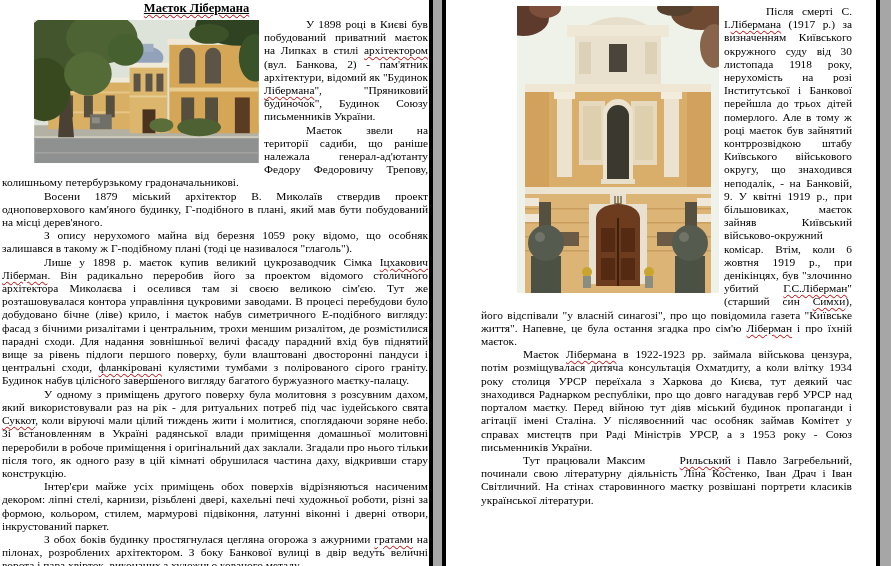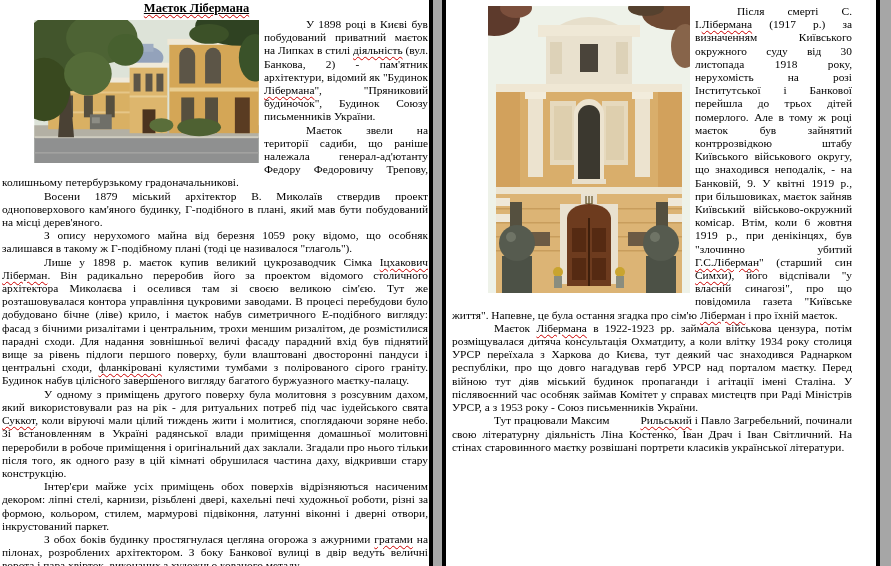--- a/index.html
+++ b/index.html
@@ -8,21 +8,21 @@
     overflow: hidden;
     background: #a6a6a6;
     font-family: "Liberation Serif", serif;
   }
   .canvas { position: absolute; top: 0; left: 0; width: 891px; height: 566px; }
   .page {
     position: absolute; top: 0; height: 566px;
     background: #ffffff; overflow: hidden; box-sizing: border-box;
   }
   .page-left  { left: 0;    width: 433px; border-right: 4px solid #000; }
-  .page-right { left: 442px; width: 438px; border-left: 4px solid #000; border-right: 4px solid #000; }
+  .page-right { left: 442px; width: 438px; border-left: 4px solid #000; border-right: 4px solid #000; padding-left: 29px; }
 
   .doc-title {
     text-align: center;
     font-weight: bold;
     font-size: 12.5px;
     line-height: 15px;
     padding-top: 1px;
     transform: translateX(-18px);
     color: #000;
   }
@@ -108,21 +108,21 @@
         <ellipse cx="30" cy="32" rx="44" ry="40" fill="#42552c"></ellipse>
         <ellipse cx="68" cy="18" rx="36" ry="26" fill="#4d6334"></ellipse>
         <ellipse cx="10" cy="70" rx="26" ry="32" fill="#39491f"></ellipse>
         <ellipse cx="54" cy="54" rx="24" ry="22" fill="#546b38"></ellipse>
         <ellipse cx="92" cy="30" rx="18" ry="16" fill="#47602f"></ellipse>
 
         <ellipse cx="208" cy="6" rx="46" ry="20" fill="#2f4222"></ellipse>
         <ellipse cx="222" cy="38" rx="16" ry="24" fill="#3a5229"></ellipse>
         <ellipse cx="176" cy="14" rx="20" ry="10" fill="#3c5128"></ellipse>
       </svg>
-      <p class="doc-par">У 1898 році в Києві був побудований приватний маєток на Липках в стилі <span class="sq" style="text-decoration-color: rgb(204, 0, 0);">діяльність</span> (вул. Банкова, 2) - пам'ятник архітектури, відомий як "Будинок <span class="sq" style="text-decoration-color: rgb(204, 0, 0);">Лібермана</span>", "Пряниковий будиночок", Будинок Союзу письменників України.</p>
+      <p class="doc-par">У 1898 році в Києві був побудований приватний маєток на Липках в стилі <span class="sq" style="text-decoration-color: rgb(204, 0, 0);">архітектором</span> (вул. Банкова, 2) - пам'ятник архітектури, відомий як "Будинок <span class="sq" style="text-decoration-color: rgb(204, 0, 0);">Лібермана</span>", "Пряниковий будиночок", Будинок Союзу письменників України.</p>
       <p class="doc-par">Маєток звели на території садиби, що раніше належала генерал-ад'ютанту Федору Федоровичу Трепову, колишньому петербурзькому градоначальникові.</p>
       <p class="doc-par">Восени 1879 міський архітектор В. Миколаїв ствердив проект одноповерхового кам'яного будинку, Г-подібного в плані, який мав бути побудований на місці дерев'яного.</p>
       <p class="doc-par">З опису нерухомого майна від березня 1059 року відомо, що особняк залишався в такому ж Г-подібному плані (тоді це називалося "глаголь").</p>
       <p class="doc-par">Лише у 1898 р. маєток купив великий цукрозаводчик Сімка <span class="sq" style="text-decoration-color: rgb(204, 0, 0);">Іцхакович</span> <span class="sq" style="text-decoration-color: rgb(204, 0, 0);">Ліберман</span>. Він радикально переробив його за проектом відомого столичного архітектора Миколаєва і оселився там зі своєю великою сім'єю. Тут же розташовувалася контора управління цукровими заводами. В процесі перебудови було добудовано бічне (ліве) крило, і маєток набув симетричного Е-подібного вигляду: фасад з бічними ризалітами і центральним, трохи меншим ризалітом, де розмістилися парадні сходи. Для надання зовнішньої величі фасаду парадний вхід був піднятий вище за рівень підлоги першого поверху, були влаштовані двосторонні пандуси і центральні сходи, <span class="sq" style="text-decoration-color: rgb(204, 0, 0);">фланкіровані</span> кулястими тумбами з полірованого сірого граніту. Будинок набув цілісного завершеного вигляду багатого буржуазного маєтку-палацу.</p>
       <p class="doc-par">У одному з приміщень другого поверху була молитовня з розсувним дахом, який використовували раз на рік - для ритуальних потреб під час іудейського свята <span class="sq" style="text-decoration-color: rgb(204, 0, 0);">Суккот</span>, коли віруючі мали цілий тиждень жити і молитися, споглядаючи зоряне небо. Зі встановленням в Україні радянської влади приміщення домашньої молитовні переробили в робоче приміщення і оригінальний дах заклали. Згадали про нього тільки після того, як одного разу в цій кімнаті обрушилася частина даху, відкривши стару конструкцію.</p>
       <p class="doc-par">Інтер'єри майже усіх приміщень обох поверхів відрізняються насиченим декором: ліпні стелі, карнизи, різьблені двері, кахельні печі художньої роботи, різні за формою, кольором, стилем, мармурові підвіконня, латунні віконні і дверні отвори, інкрустований паркет.</p>
       <p class="doc-par">З обох боків будинку простягнулася цегляна огорожа з ажурними <span class="sq" style="text-decoration-color: rgb(204, 0, 0);">гратами</span> на пілонах, розроблених архітектором. З боку Банкової вулиці в двір ведуть величні ворота і пара хвірток, виконаних з художньо кованого металу.</p>
     </div>
   </div>
 

